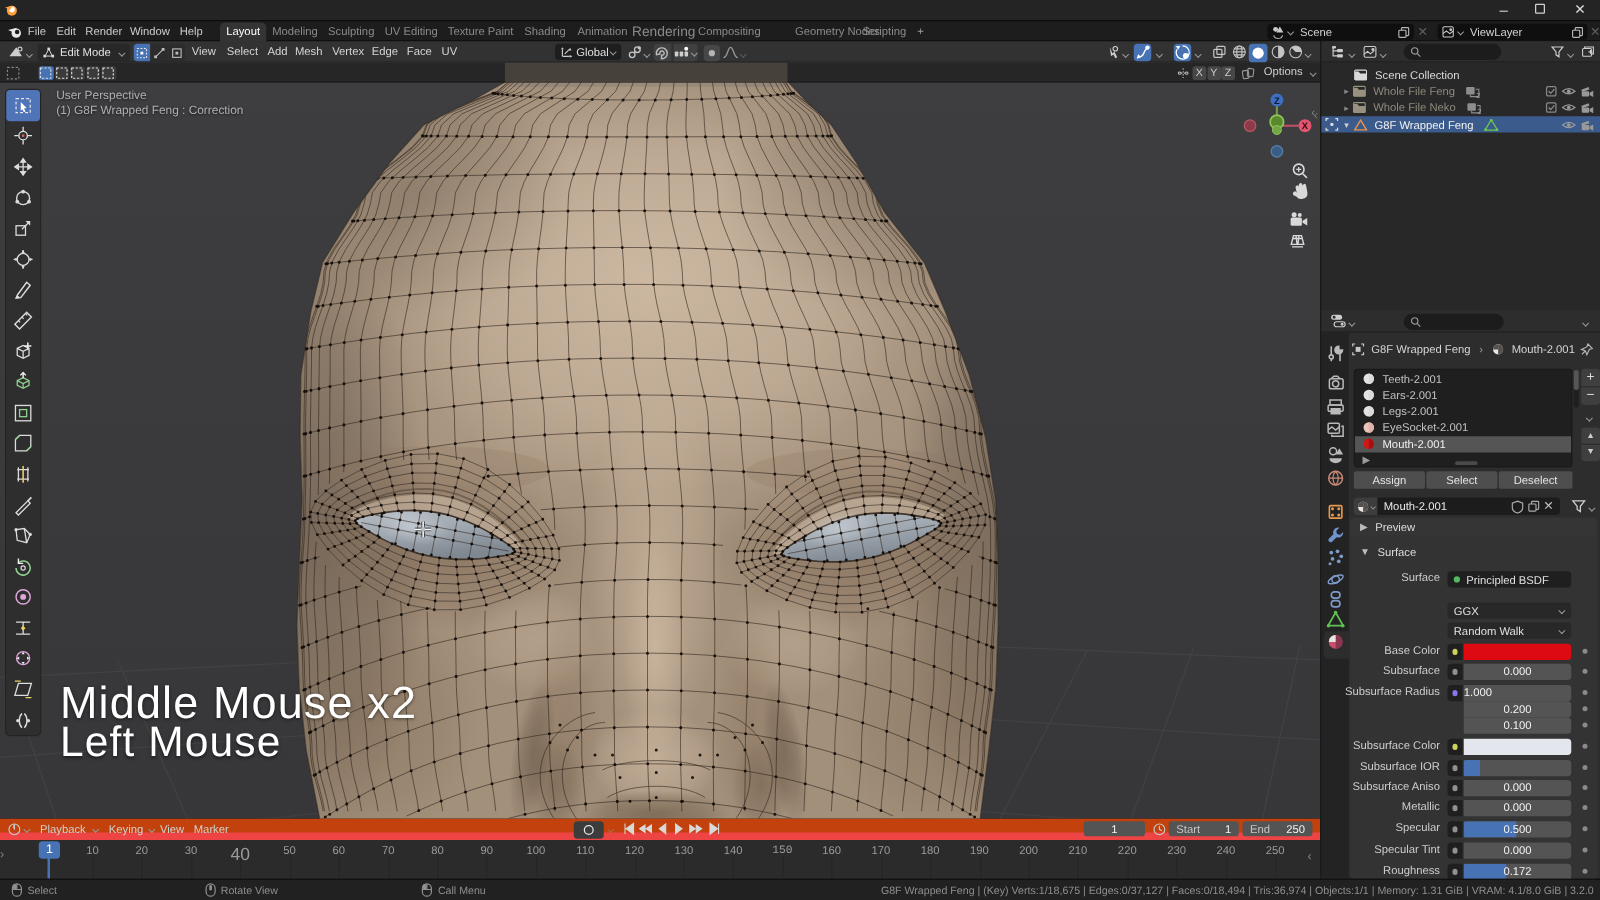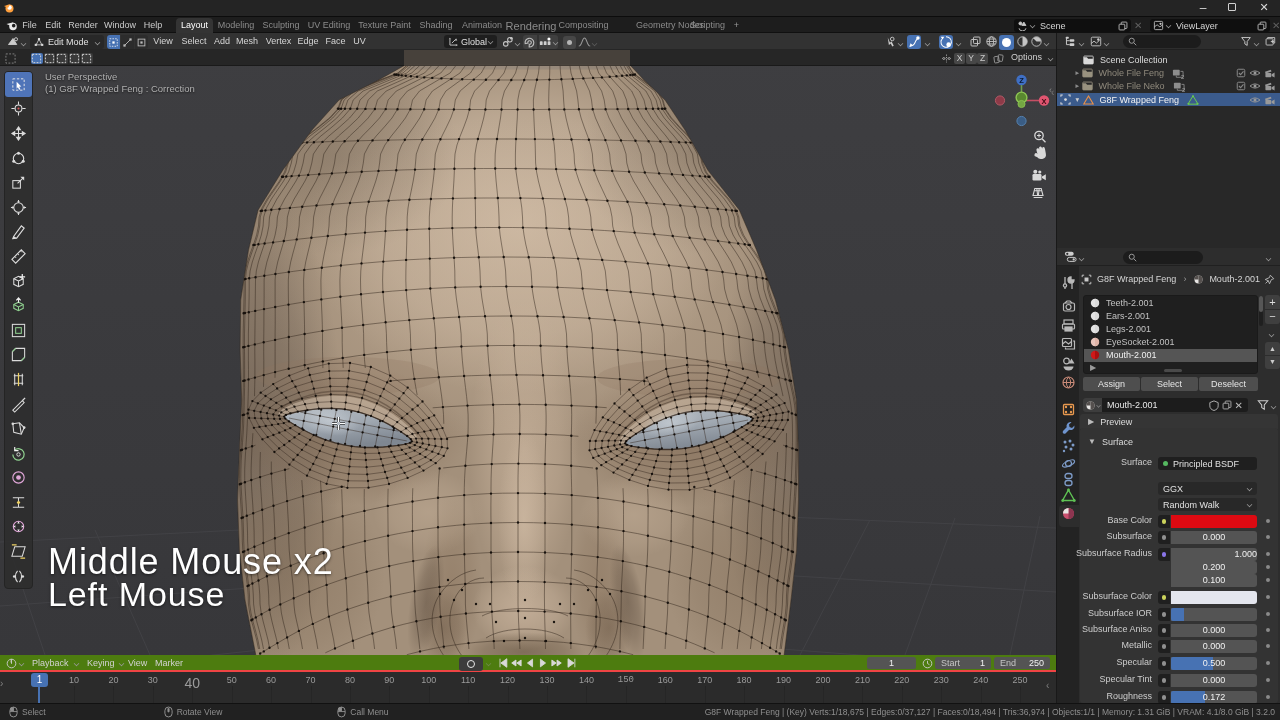--- a/index.html
+++ b/index.html
@@ -842,21 +842,21 @@
         <circle cx="49.8" cy="122" r="1.6"></circle>
       </g>
 <g fill="none" stroke="#d9d9d9" stroke-width="1.1">
         <path d="M43,150 L53,150 L51.2,143 L44.8,143 Z" transform="translate(0,-4.5)"></path>
         <path d="M43.6,147.7 h8.8 M46.8,138.5 l0.8,7 M49.2,138.5 l-0.8,7 M44.2,141 h7.6" transform="translate(0,-0.2)"></path>
       </g>
 </svg>
 <div class="ab" style="left:1049px;top:35px;color:#888;font-size:9px;">‹</div>
 </div>
 <div class="ab" style="left:0;top:655px;width:1056px;height:48px;background:#2b2b2b;">
-<div class="ab" style="left:0;top:0;width:1056px;height:17px;background:#4d7c0f;border-bottom:2px solid #ef4444;padding-left:36px;">
+<div class="ab" style="left:0;top:0;width:1056px;height:17px;background:#c2410c;border-bottom:6px solid #ef4444;padding-left:36px;">
 <svg class="ab" style="left:6px;top:2.5px" width="11" height="11" viewBox="0 0 14 14">
         <circle cx="7" cy="7" r="5.5" fill="none" stroke="#c9c9c9" stroke-width="1.2"></circle>
         <path d="M7,7 A 5.5,5.5 0 0 1 7,1.5 Z M7,7 L7,3" fill="#c9c9c9" stroke="#c9c9c9"></path>
       </svg>
 <span class="cv ab" style="left:19px;top:6px;"></span>
 <div class="ab" style="left:32px;top:2.5px;color:#d2d2d2;">Playback</div>
 <div class="ab" style="left:87px;top:2.5px;color:#d2d2d2;">Keying</div>
 <div class="ab" style="left:128px;top:2.5px;color:#d2d2d2;">View</div>
 <div class="ab" style="left:155px;top:2.5px;color:#d2d2d2;">Marker</div>
 <span class="cv ab" style="left:74px;top:6px;"></span>
@@ -1377,21 +1377,21 @@
       </div>
       <div class="ab" style="left:91px;top:103px;width:86px;height:13px;background:#545454;border-radius:0 3px 3px 0;overflow:hidden;">
         <div class="ab" style="left:0;top:0;width:86px;text-align:center;color:#f2f2f2;line-height:13px;">0.000</div>
       </div>
       <div class="ab dot" style="left:186px;top:107px;width:4px;height:4px;background:#8a8a8a;"></div>
 <div class="ab" style="right:126px;width:130px;top:120px;text-align:right;color:#cdcdcd;">Subsurface Radius</div>
 <div class="ab row" style="left:78px;top:120px;width:12px;height:13px;background:#1f1f1f;border-radius:3px 0 0 3px;justify-content:center;">
         <div class="dot" style="background:#8a75e8;width:4.5px;height:4.5px;"></div>
       </div>
       <div class="ab" style="left:91px;top:120px;width:86px;height:13px;background:#545454;border-radius:0 3px 3px 0;overflow:hidden;">
-        <div class="ab" style="left:0;top:0;width:86px;text-align:right;color:#f2f2f2;line-height:13px;">1.000</div>
+        <div class="ab" style="left:0;top:0;width:86px;text-align:left;color:#f2f2f2;line-height:13px;">1.000</div>
       </div>
       <div class="ab dot" style="left:186px;top:124px;width:4px;height:4px;background:#8a8a8a;"></div>
 <div class="ab" style="left:91px;top:133px;width:86px;height:13px;background:#545454;border-radius:0 3px 3px 0;overflow:hidden;">
         <div class="ab" style="left:0;top:0;width:86px;text-align:center;color:#f2f2f2;line-height:13px;">0.200</div>
       </div>
       <div class="ab dot" style="left:186px;top:137px;width:4px;height:4px;background:#8a8a8a;"></div>
 <div class="ab" style="left:91px;top:146px;width:86px;height:13px;background:#545454;border-radius:0 3px 3px 0;overflow:hidden;">
         <div class="ab" style="left:0;top:0;width:86px;text-align:center;color:#f2f2f2;line-height:13px;">0.100</div>
       </div>
       <div class="ab dot" style="left:186px;top:150px;width:4px;height:4px;background:#8a8a8a;"></div>

